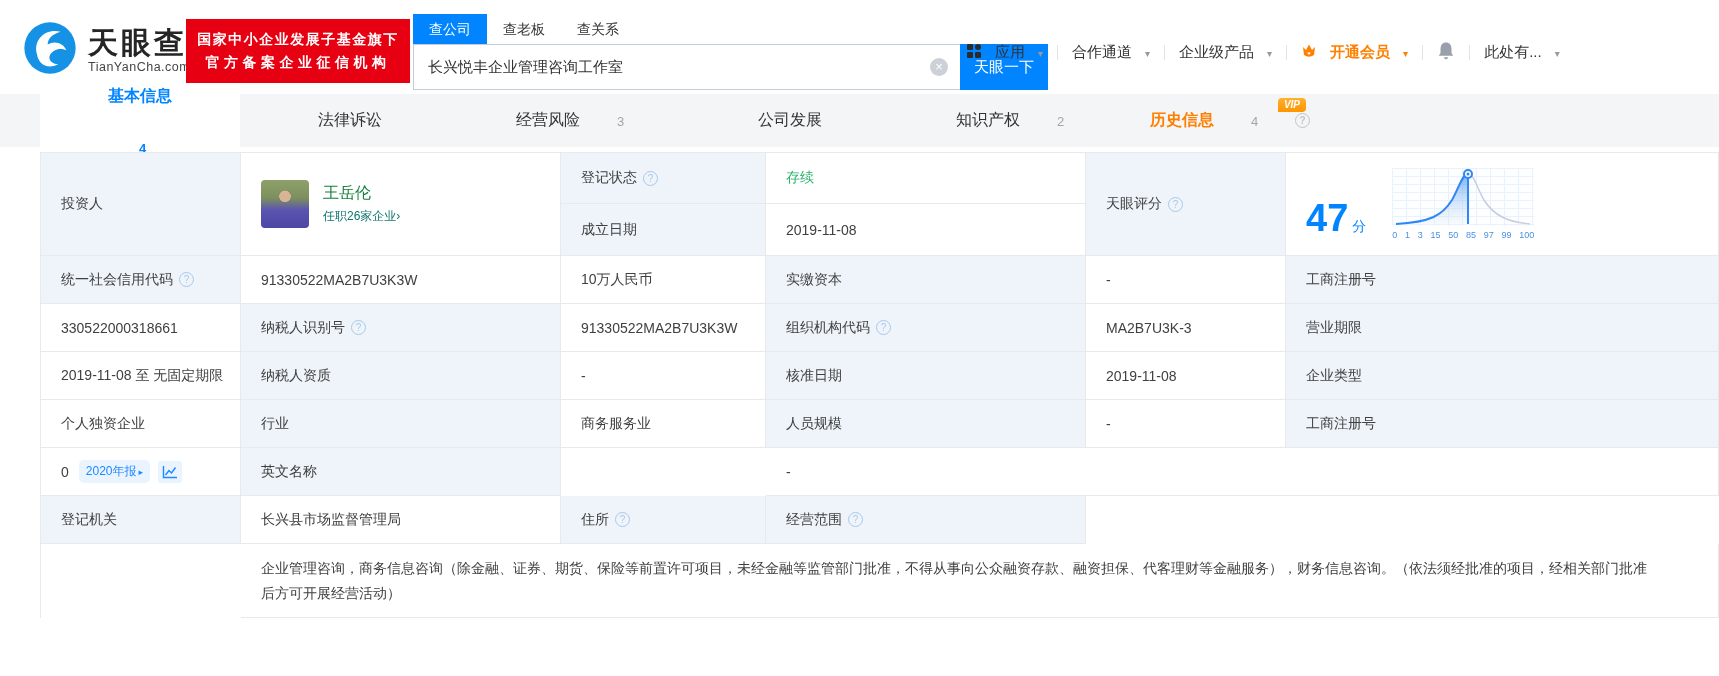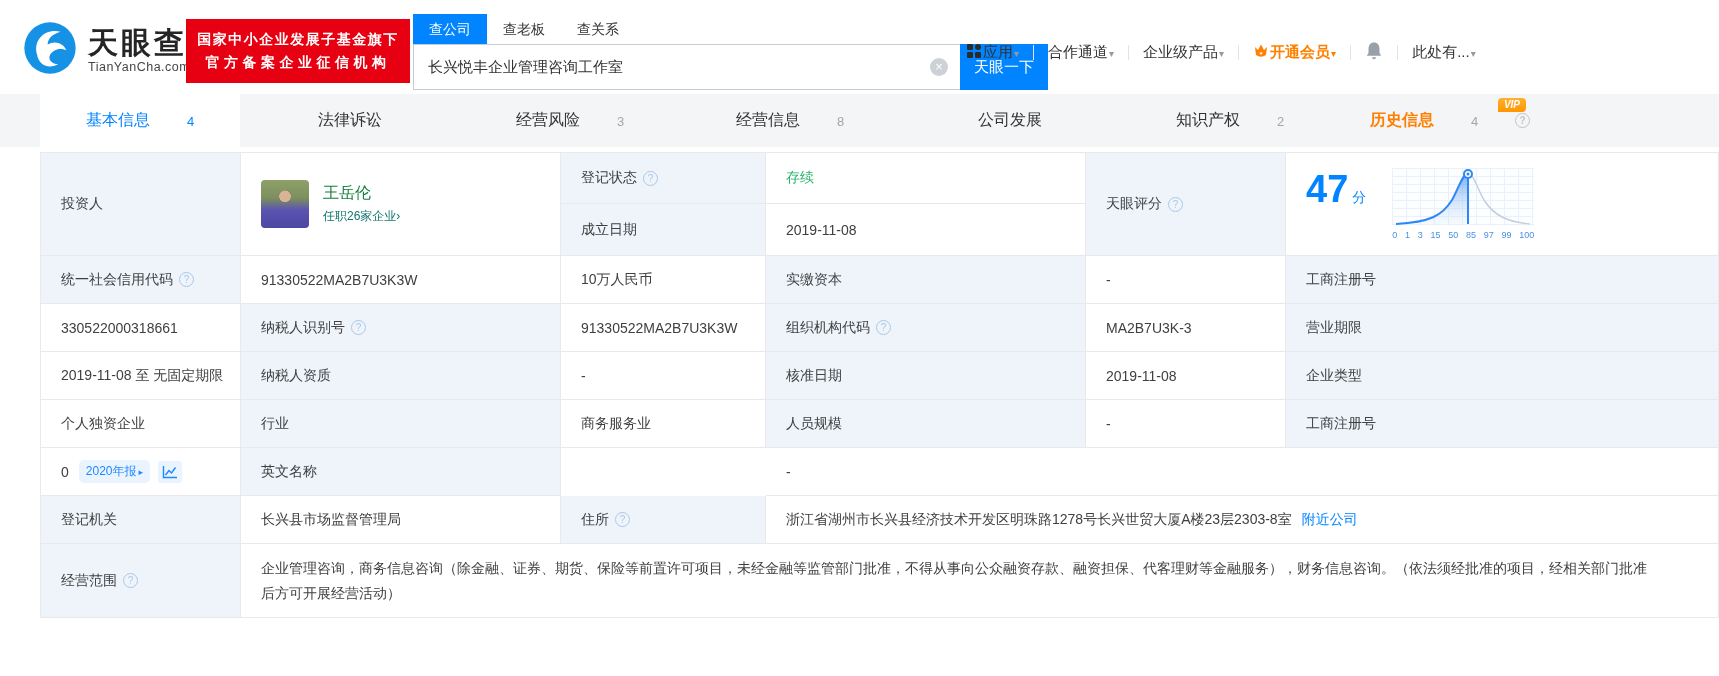--- a/index.html
+++ b/index.html
@@ -22,31 +22,31 @@
   .stab.active { background:#0084ff; color:#fff; }
   .sbox { display:flex; }
   .sbox .inwrap { position:relative; }
   .sbox input { width:547px; height:46px; border:1px solid #c3cdd6; border-right:none; outline:none;
     padding:0 44px 0 14px; font-size:15px; color:#333; font-family:inherit; }
   .clear-ic { position:absolute; right:12px; top:14px; width:18px; height:18px; border-radius:50%;
     background:#ccd1d7; color:#fff; font-size:13px; line-height:18px; text-align:center; cursor:pointer; }
   .sbtn { width:88px; height:46px; background:#0084ff; color:#fff; border:none; font-size:15px; cursor:pointer; font-family:inherit; }
 
   .hnav { position:absolute; left:966px; top:0; height:93px; display:flex; align-items:center; gap:14px; }
-  .nav-item { display:flex; align-items:center; gap:1px; font-size:15px; color:#333; cursor:pointer; white-space:nowrap; }
+  .nav-item { display:flex; align-items:center; gap:13px; font-size:15px; color:#333; cursor:pointer; white-space:nowrap; }
   .nav-item .caret { font-size:10px; color:#999; margin-top:2px; }
   .nav-item.vipnav { color:#ff8000; font-weight:bold; }
   .nav-item.vipnav .caret { color:#ff8000; }
   .vdiv { width:1px; height:15px; background:#e3e3e3; }
 
   
   .tabbar { position:absolute; top:94px; left:0; width:100%; height:53px; background:#f4f5f7; display:flex; padding-left:40px; }
   .tab { width:220px; display:flex; align-items:center; justify-content:center; font-size:16px; color:#333; cursor:pointer; position:relative;gap:32px; }
   .tab.first { width:200px; }
-  .tab.active { background:#fff; color:#0084ff; font-weight:normal; }
+  .tab.active { background:#fff; color:#0084ff; font-weight:bold;flex-direction:column; }
   .tab .cnt { font-size:13px; color:#a6a6a6; margin-left:5px; margin-top:2px; }
   .tab.active .cnt { color:#0084ff; }
   .tab.hist { color:#ff8000; font-weight:bold; }
   .tab.hist .cnt { font-weight:normal; }
   .vip-badge { position:absolute; top:4px; right:34px; background:linear-gradient(180deg,#ffb02e,#ff9500); color:#fff;
     font-size:10px; font-style:italic; font-weight:bold; padding:1px 6px 2px; border-radius:4px 4px 4px 0; }
 
   
   .tbl { position:absolute; top:152px; left:40px; right:0; display:grid;
     grid-template-columns:200px 320px 205px 320px 200px minmax(0,1fr);
@@ -69,21 +69,21 @@
   .q.gray { border-color:#c4c4c4; color:#c4c4c4; margin-left:5px; }
 
   .avatar { width:48px; height:48px; border-radius:4px; flex:none; cursor:pointer;
     background:
       radial-gradient(circle at 50% 34%, #d9b396 0 14%, rgba(0,0,0,0) 15%),
       linear-gradient(180deg,#8fa06a 0%, #7c8f5d 38%, #5b54b0 62%, #4c47a3 100%); }
   .inv-txt { margin-left:14px; display:flex; flex-direction:column; gap:4px; }
   .inv-name { color:#15803d; font-size:16px; cursor:pointer;font-family:Liberation Serif, serif; }
   .inv-link { color:#0f766e; font-size:12px; cursor:pointer; }
   .green { color:#2bb36b; }
-  .score-val { display:flex; align-items:flex-start; gap:26px; }
+  .score-val { display:flex; align-items:flex-end; gap:26px; }
   .score-num { color:#0084ff; font-weight:bold; font-size:38px; }
   .score-num .unit { font-size:14px; font-weight:normal; margin-left:4px; }
   .curve-wrap { width:142px; }
   .curve-grid { width:142px; height:58px; position:relative; background-color:#fdfeff;
     background-image:repeating-linear-gradient(to right,#e9f1fb 0,#e9f1fb 1px,rgba(0,0,0,0) 1px,rgba(0,0,0,0) 14px),
                      repeating-linear-gradient(to bottom,#e9f1fb 0,#e9f1fb 1px,rgba(0,0,0,0) 1px,rgba(0,0,0,0) 8px); }
   .curve-grid svg { position:absolute; left:0; top:0; }
   .ticks { width:142px; display:flex; justify-content:space-between; font-size:9px; color:#4a90e2; margin-top:4px; }
 
   .rep-badge { display:inline-flex; align-items:center; margin-left:10px; background:#e9f4ff; color:#1e88ff;
@@ -189,24 +189,20 @@
     <div class="tab first active">
       <span>基本信息</span>
       <span class="cnt">4</span>
     </div>
     <div class="tab">
       <span>法律诉讼</span>
     </div>
     <div class="tab">
       <span>经营风险</span>
       <span class="cnt">3</span>
-    </div>
-    <div class="tab">
-      <span>经营信息</span>
-      <span class="cnt">8</span>
     </div>
     <div class="tab">
       <span>公司发展</span>
     </div>
     <div class="tab">
       <span>知识产权</span>
       <span class="cnt">2</span>
     </div>
     <div class="tab hist">
       <span class="vip-badge">VIP</span>
@@ -328,24 +324,20 @@
     </div>
     <div class="lab">英文名称</div>
     <div class="val span47">-</div>
 
     <div class="lab">登记机关</div>
     <div class="val">长兴县市场监督管理局</div>
     <div class="lab">
       <span>住所</span>
       <span class="q">?</span>
     </div>
-    <div class="val span47 addr-val">
-      <span>浙江省湖州市长兴县经济技术开发区明珠路1278号长兴世贸大厦A楼23层2303-8室</span>
-      <span class="blue-link">附近公司</span>
-    </div>
 
     <div class="lab">
       <span>经营范围</span>
       <span class="q">?</span>
     </div>
     <div class="val span27 scope-val">企业管理咨询，商务信息咨询（除金融、证券、期货、保险等前置许可项目，未经金融等监管部门批准，不得从事向公众融资存款、融资担保、代客理财等金融服务），财务信息咨询。（依法须经批准的项目，经相关部门批准后方可开展经营活动）</div>
 
   </div>
 </div>
 

